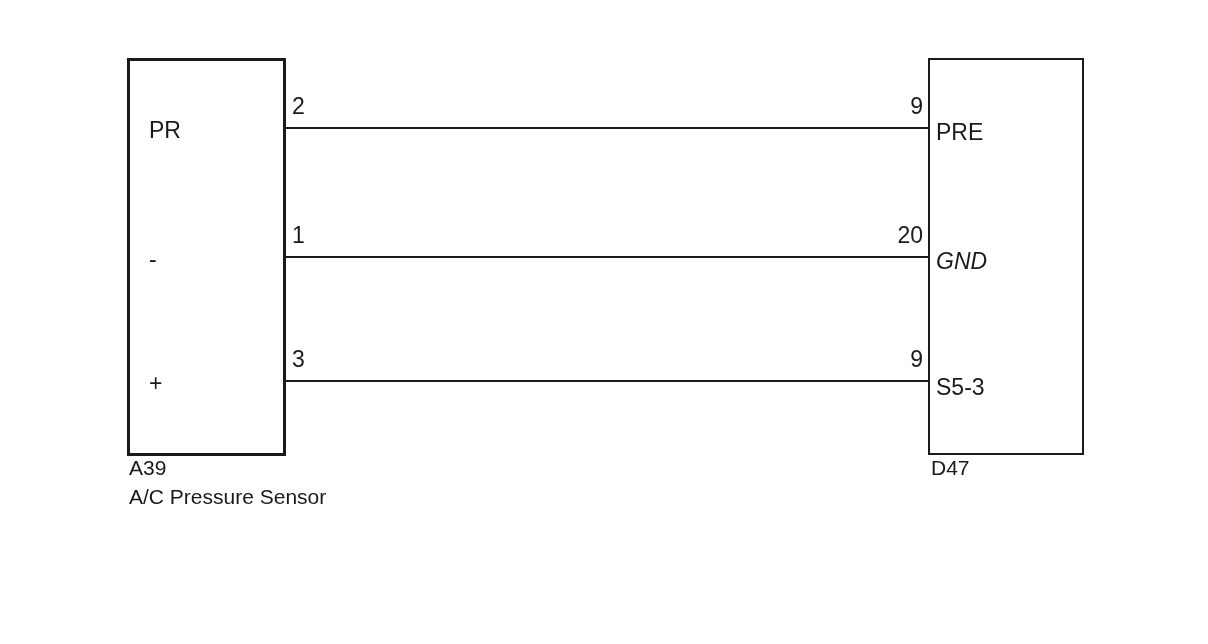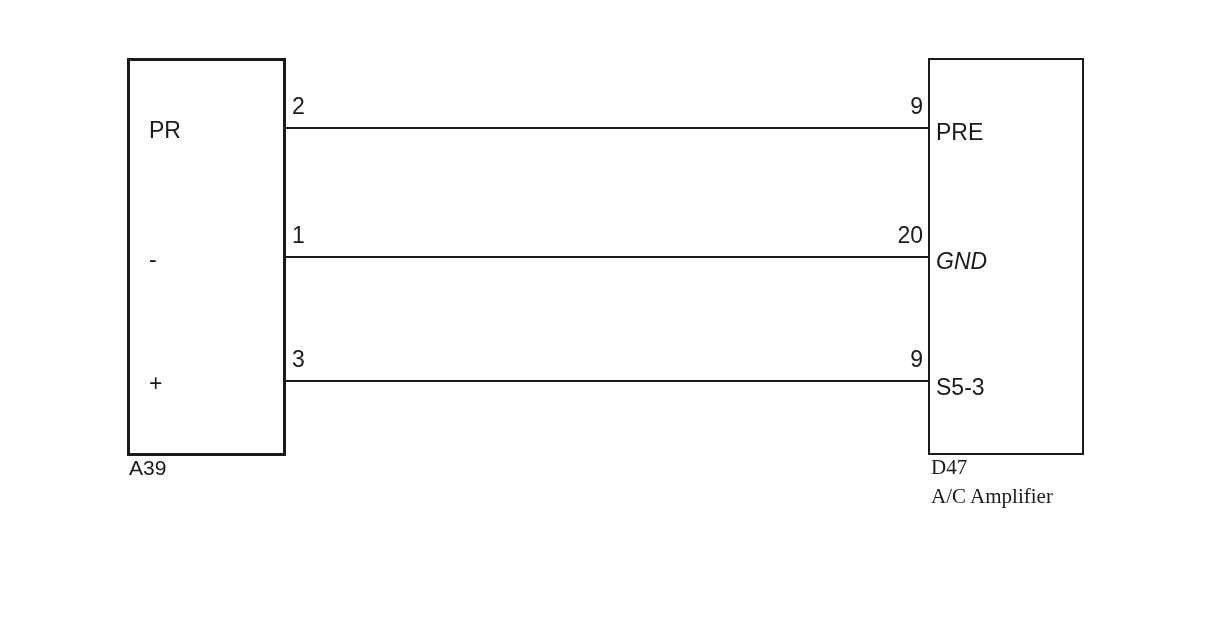--- a/index.html
+++ b/index.html
@@ -78,21 +78,21 @@
 
   .caption{
     position:absolute;
     top:440px;
     font-size:21px;
     line-height:29px;
     white-space:nowrap;
     margin-top:13px;
   }
   .caption.left-side{left:129px;}
-  .caption.right-side{left:931px;font-family:Liberation Serif, serif;}
+  .caption.right-side{left:931px;}
 </style>
 </head>
 <body>
 
 <div class="canvas">
 
   <div class="connector-box left"></div>
   <div class="connector-box right"></div>
 
   <div class="wire w1"></div>
@@ -110,19 +110,19 @@
   <div class="pin-number right-side r1">9</div>
   <div class="pin-number right-side r2">20</div>
   <div class="pin-number right-side r3">9</div>
 
   <div class="terminal-label right-side t1">PRE</div>
   <div class="terminal-label right-side t2">GND</div>
   <div class="terminal-label right-side t3">S5-3</div>
 
   <div class="caption left-side">
     <div>A39</div>
+    <div>A/C Pressure Sensor</div>
   </div>
   <div class="caption right-side">
     <div>D47</div>
-    <div>A/C Amplifier</div>
   </div>
 
 </div>
 
 </body></html>

